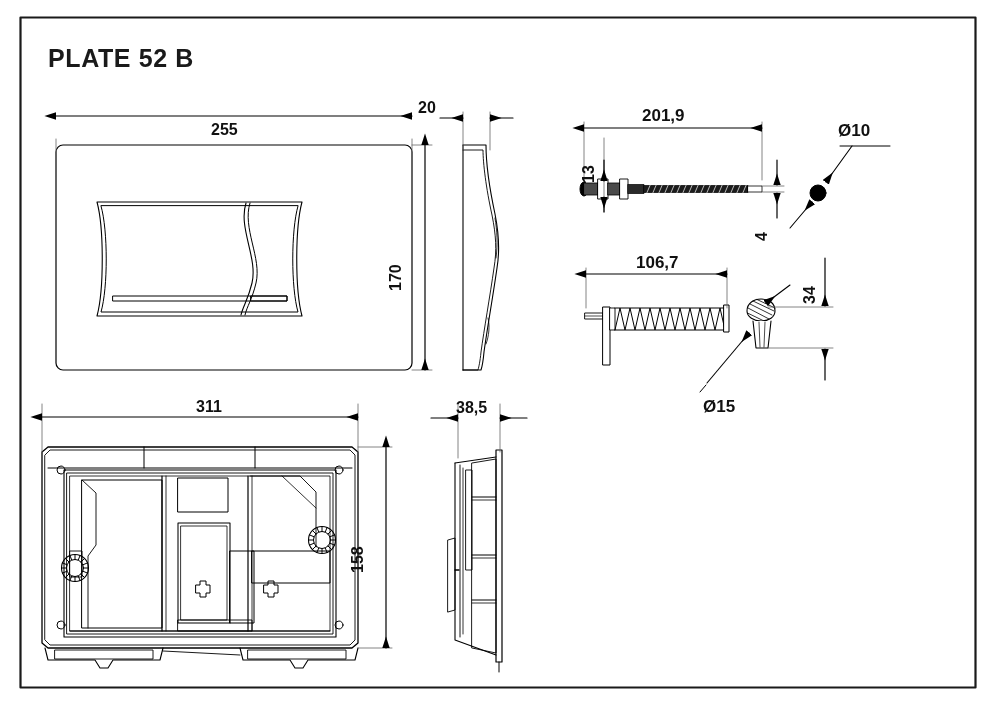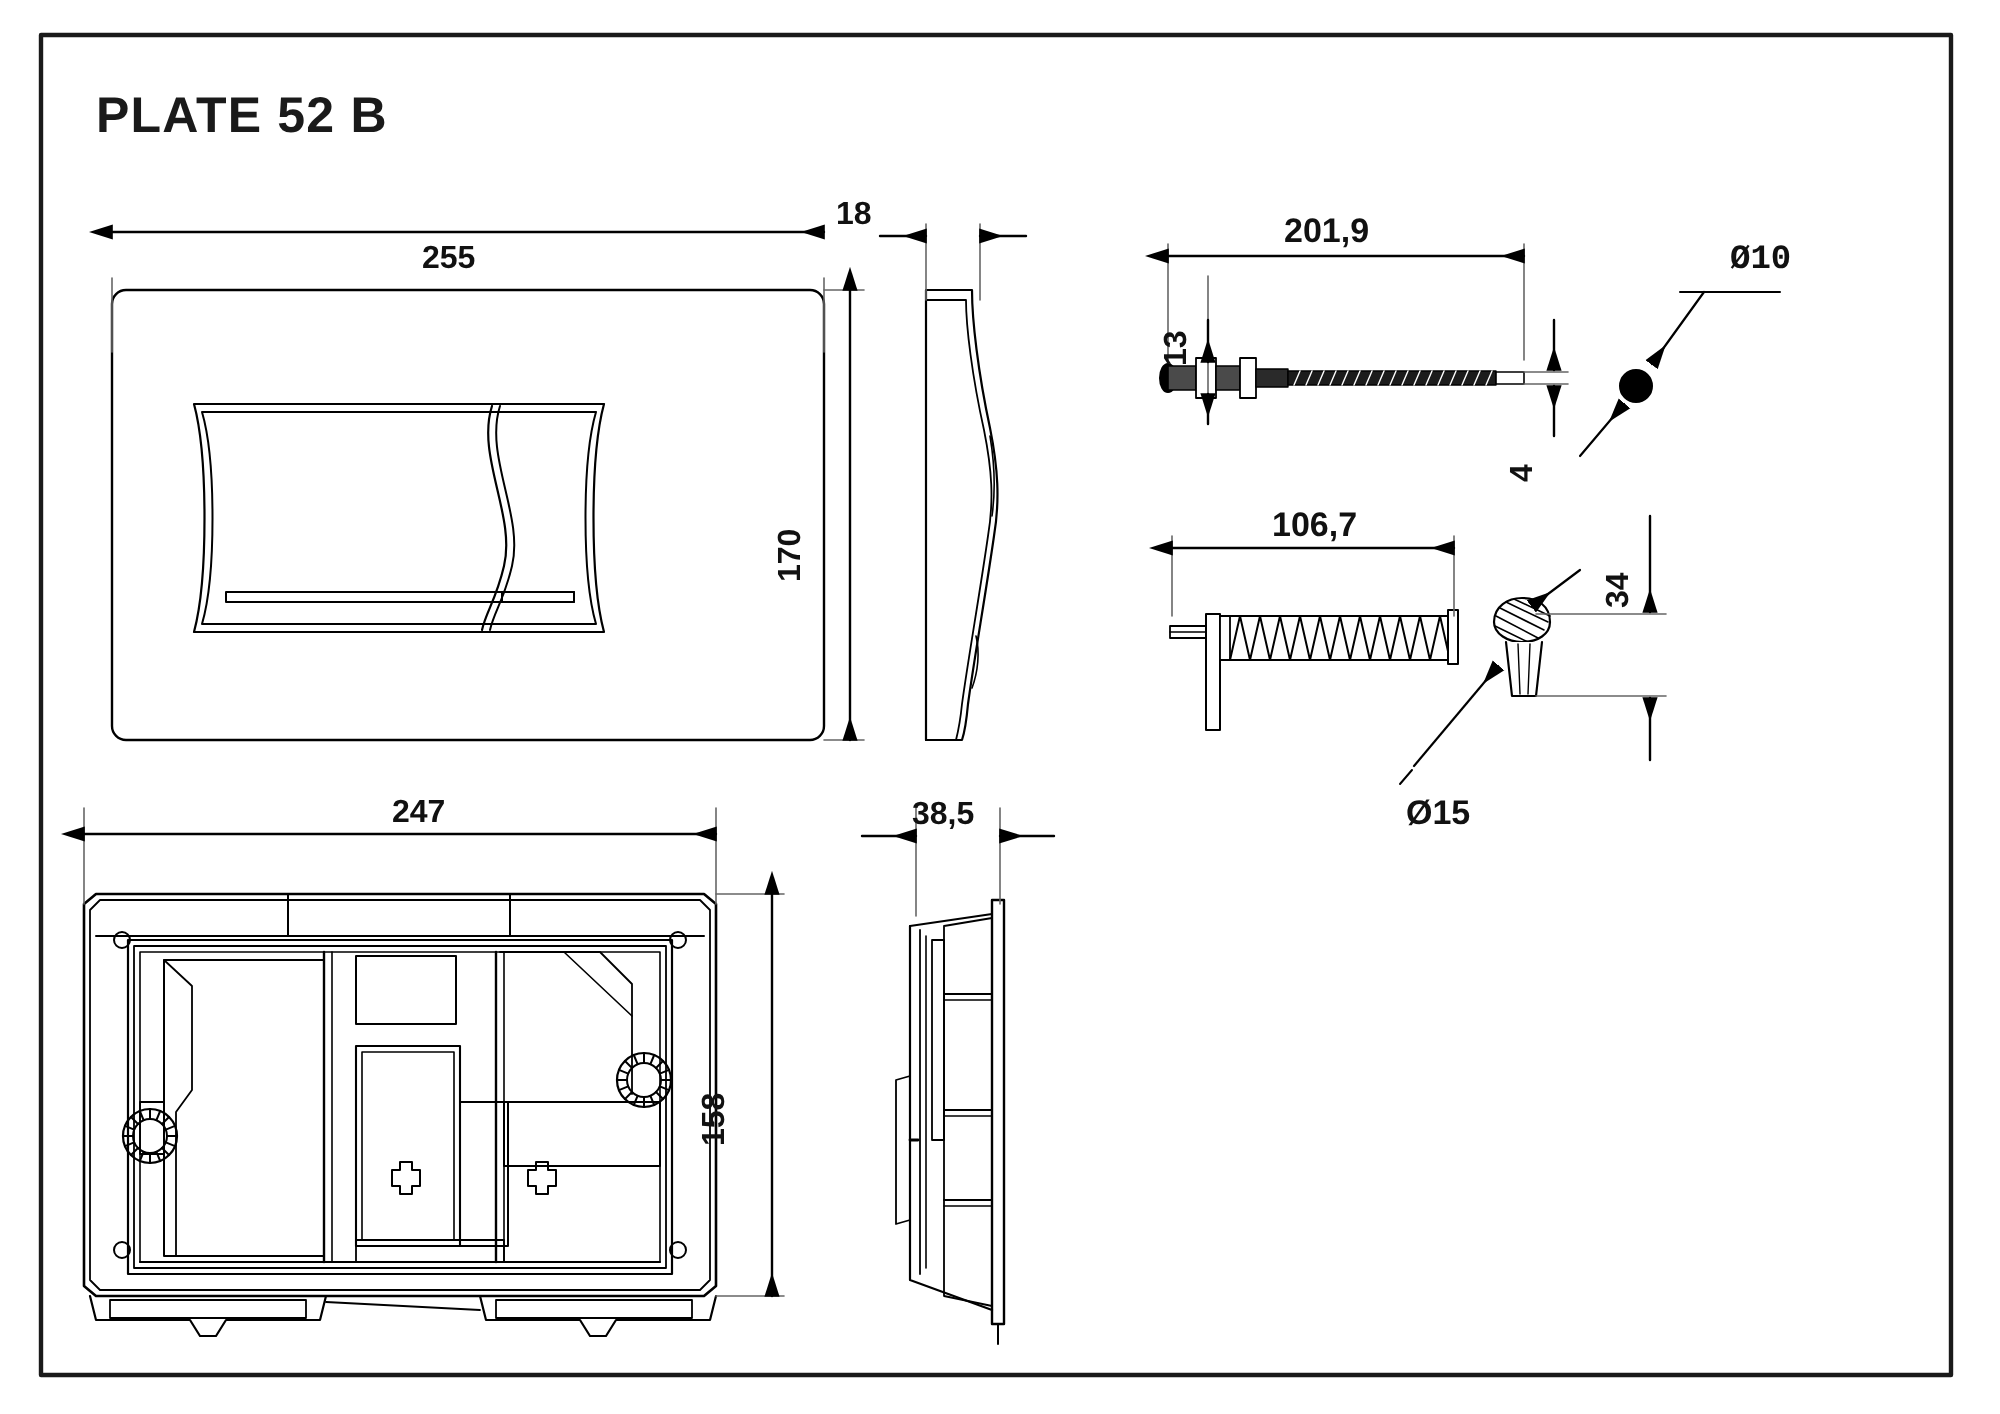--- a/index.html
+++ b/index.html
@@ -314,37 +314,37 @@
         <line x1="527" y1="418" x2="500" y2="418" stroke-width="1.2" marker-end="url(#ah)"></line>
       </g>
 
     </g>
   </svg>
 
   <div class="title">PLATE 52 B</div>
 
   <div class="dim" style="left:211px;top:98px;margin-top:24px;">255</div>
 
-  <div class="dim" style="left:418px;top:100px;">18</div>
+  <div class="dim" style="left:418px;top:100px;">20</div>
 
   <div class="dim rot" style="left:404px;top:275px;">170</div>
 
   <div class="dim big" style="left:642px;top:107px;">201,9</div>
 
   <div class="dim rot" style="left:597px;top:167px;">13</div>
 
   <div class="dim rot" style="left:770px;top:225px;">4</div>
 
-  <div class="dim big" style="left:865px;top:122px;font-family:Liberation Mono, monospace;">Ø10</div>
+  <div class="dim big" style="left:838px;top:122px;">Ø10</div>
 
   <div class="dim big" style="left:636px;top:254px;">106,7</div>
 
   <div class="dim rot" style="left:818px;top:288px;">34</div>
 
   <div class="dim big" style="left:703px;top:382px;margin-top:16px;">Ø15</div>
 
-  <div class="dim" style="left:196px;top:399px;">247</div>
+  <div class="dim" style="left:196px;top:399px;">311</div>
 
   <div class="dim rot" style="left:366px;top:557px;">158</div>
 
   <div class="dim" style="left:456px;top:400px;">38,5</div>
 
 </div>
 
 </body></html>

